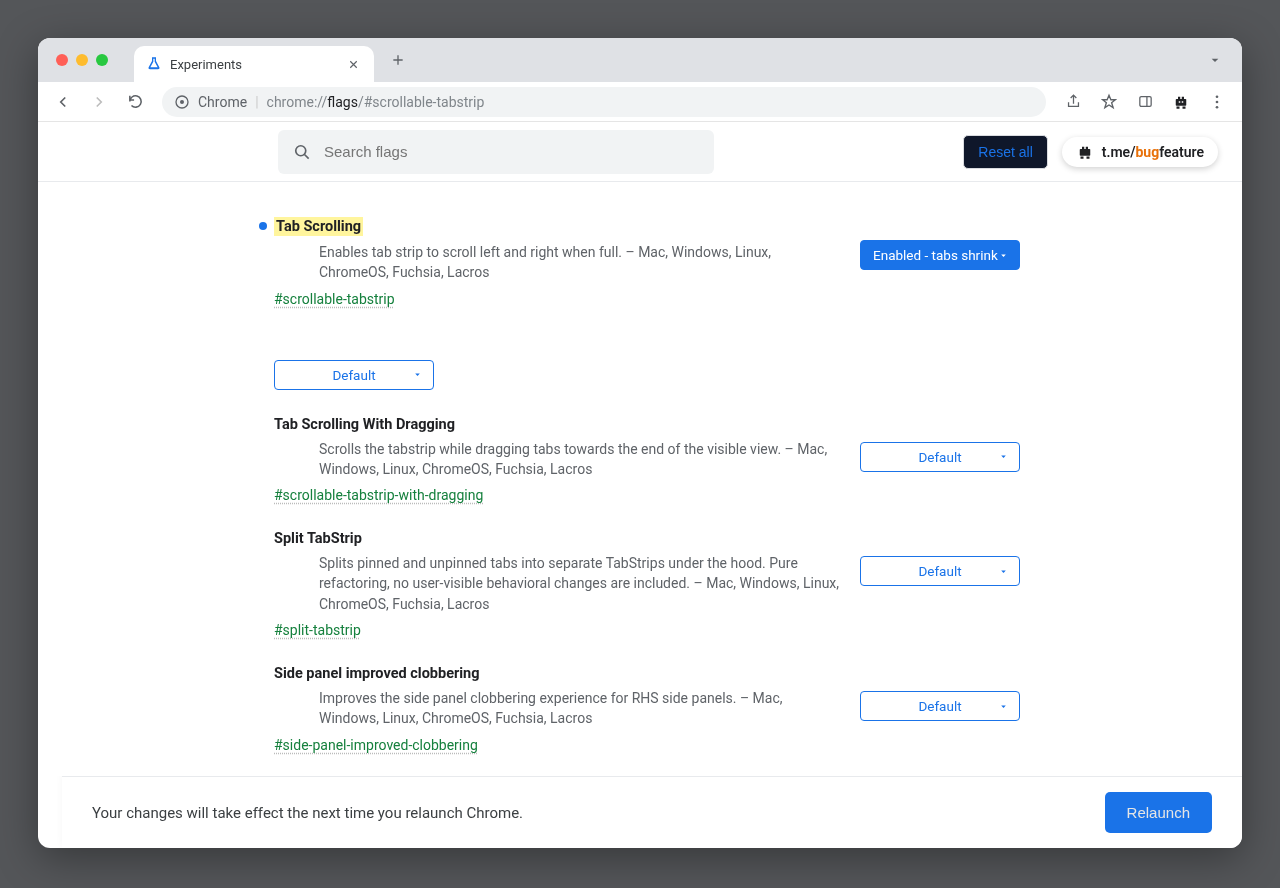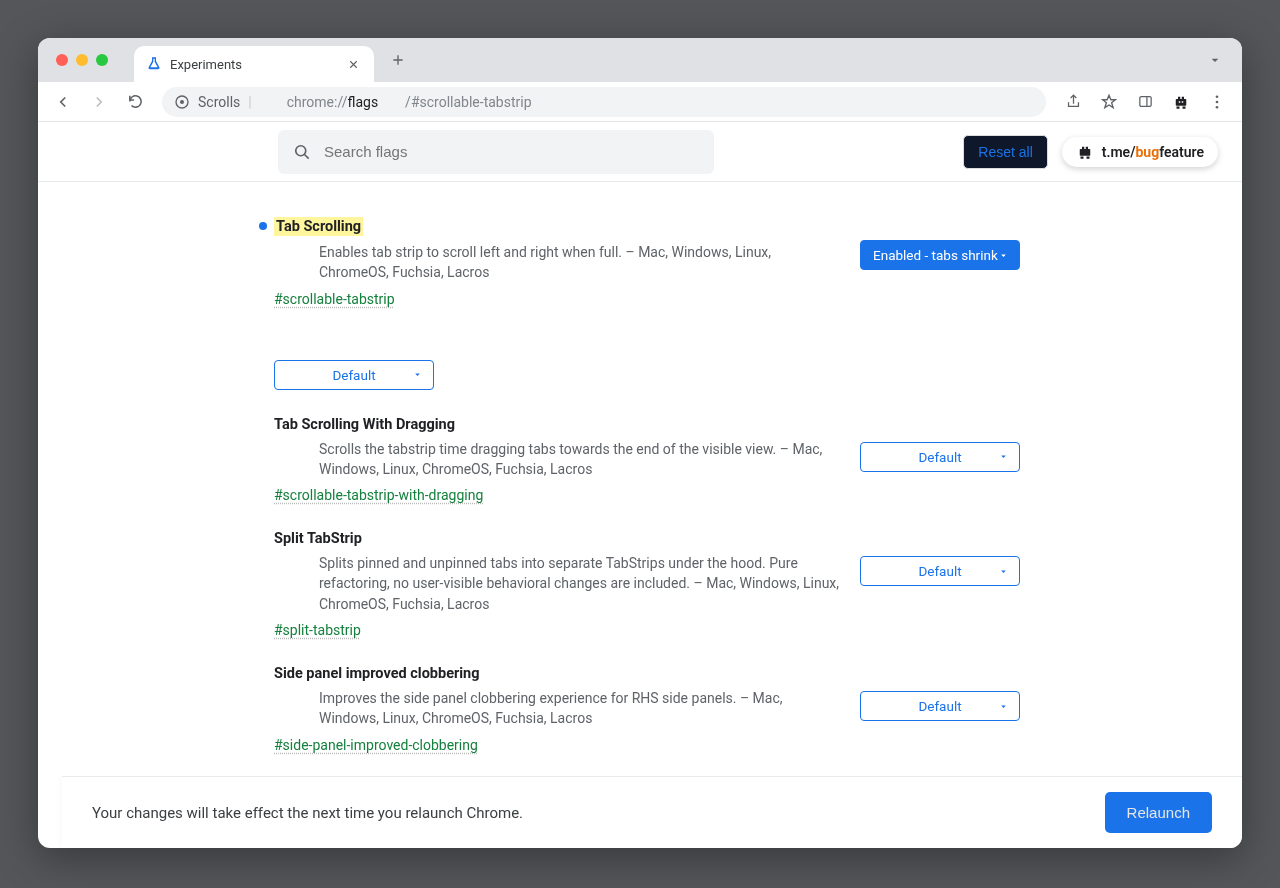--- a/index.html
+++ b/index.html
@@ -100,21 +100,21 @@
     align-items: center;
     padding: 0 12px;
     margin: 0 6px;
     font-size: 14px;
     color:#5f6368;
     gap: 8px;
   }
   .omnibox .chrome-label { color:#5f6368; }
   .omnibox .pipe { color:#ccc; }
   .omnibox .url { color:#202124; }
-  .omnibox .url .gray { color:#80868b;margin-left:27px; }
+  .omnibox .url .gray { color:#80868b; }
   .tool-icon {
     width: 30px; height:30px; display:flex;align-items:center;justify-content:center;
     color:#5f6368; border-radius:50%;
   }
   .ext-icon svg { width:18px; height:18px; }
   
   .content {
     flex: 1;
     overflow: hidden;
     position: relative;
@@ -318,21 +318,21 @@
           <path d="M4 12a8 8 0 1 1 2.3 5.6M4 4v6h6"></path>
         </svg>
     </div>
     <div class="omnibox">
       <span>
         <svg viewBox="0 0 24 24" width="16" height="16" fill="#5f6368">
             <circle cx="12" cy="12" r="9" fill="none" stroke="#5f6368" stroke-width="2"></circle>
             <circle cx="12" cy="12" r="3"></circle>
           </svg>
       </span>
-      <span class="chrome-label">Scrolls</span>
+      <span class="chrome-label">Chrome</span>
       <span class="pipe">|</span>
       <span class="url">
         <span class="gray">chrome://</span><span>flags</span><span class="gray">/#scrollable-tabstrip</span>
       </span>
     </div>
     <div class="tool-icon">
       <svg viewBox="0 0 24 24" width="17" height="17" fill="none" stroke="#5f6368" stroke-width="1.8">
           <path d="M12 3v12M8 7l4-4 4 4M5 13v6h14v-6"></path>
         </svg>
     </div>
@@ -418,21 +418,21 @@
         <svg viewBox="0 0 24 24" width="11" height="11" fill="#1a73e8">
                 <path d="M7 10l5 5 5-5z"></path>
               </svg>
       </span>
     </div>
         </div>
         <div class="flag">
 
     <div class="flag-body">
       <span class="flag-title">Tab Scrolling With Dragging</span>
-      <div class="flag-desc">Scrolls the tabstrip time dragging tabs towards the end of the visible view. – Mac, Windows, Linux, ChromeOS, Fuchsia, Lacros</div>
+      <div class="flag-desc">Scrolls the tabstrip while dragging tabs towards the end of the visible view. – Mac, Windows, Linux, ChromeOS, Fuchsia, Lacros</div>
       <a class="flag-hash">#scrollable-tabstrip-with-dragging</a>
     </div>
     <div class="flag-select ">
       <span>Default</span>
       <span class="chev">
         <svg viewBox="0 0 24 24" width="11" height="11" fill="#1a73e8">
                 <path d="M7 10l5 5 5-5z"></path>
               </svg>
       </span>
     </div>

